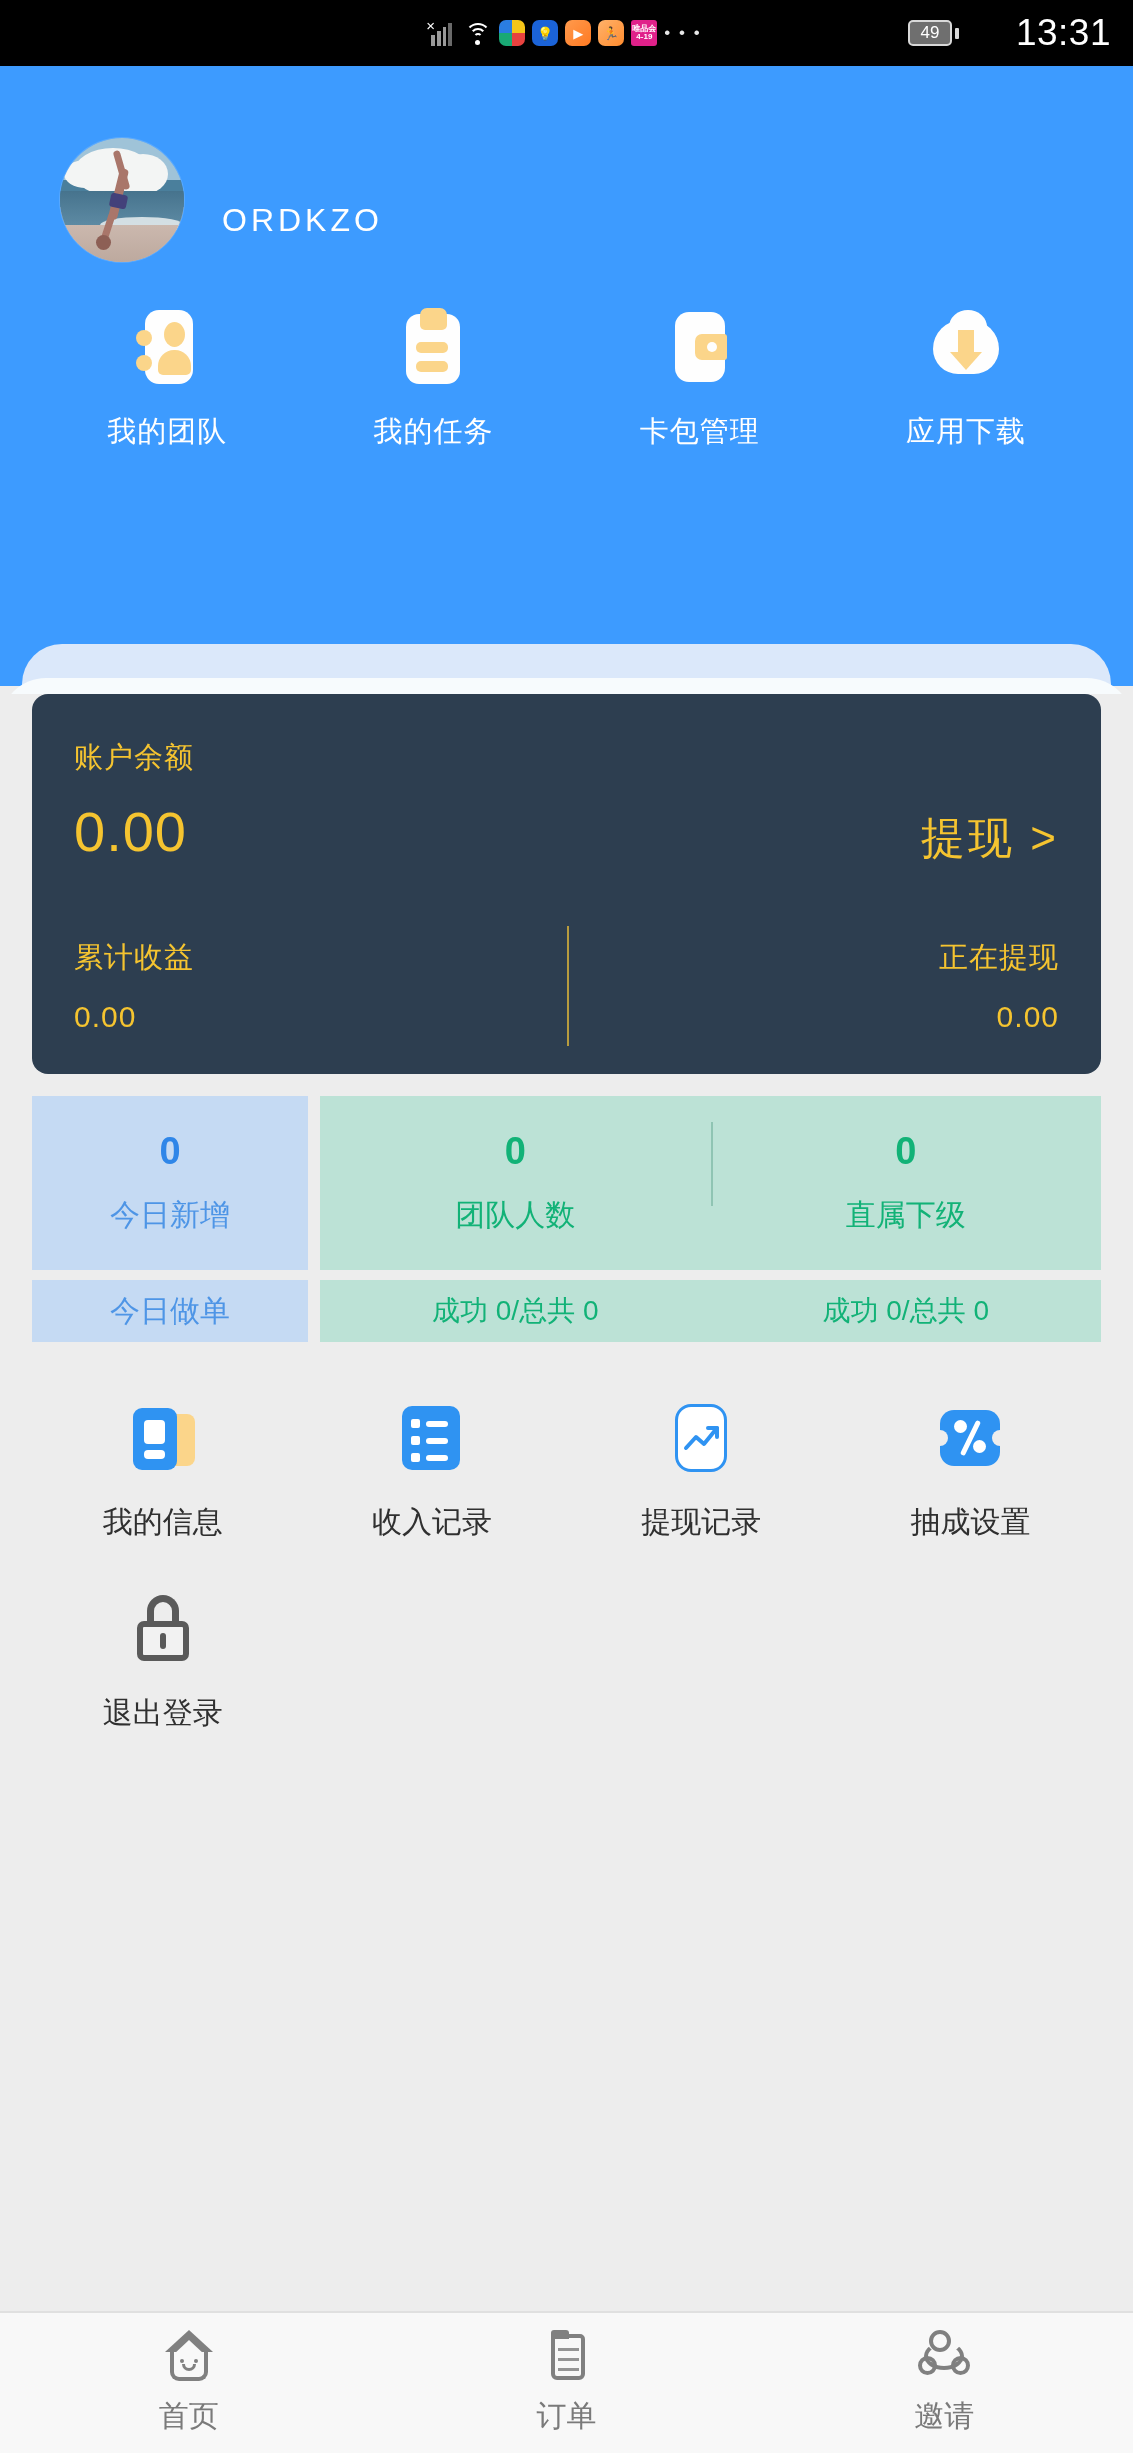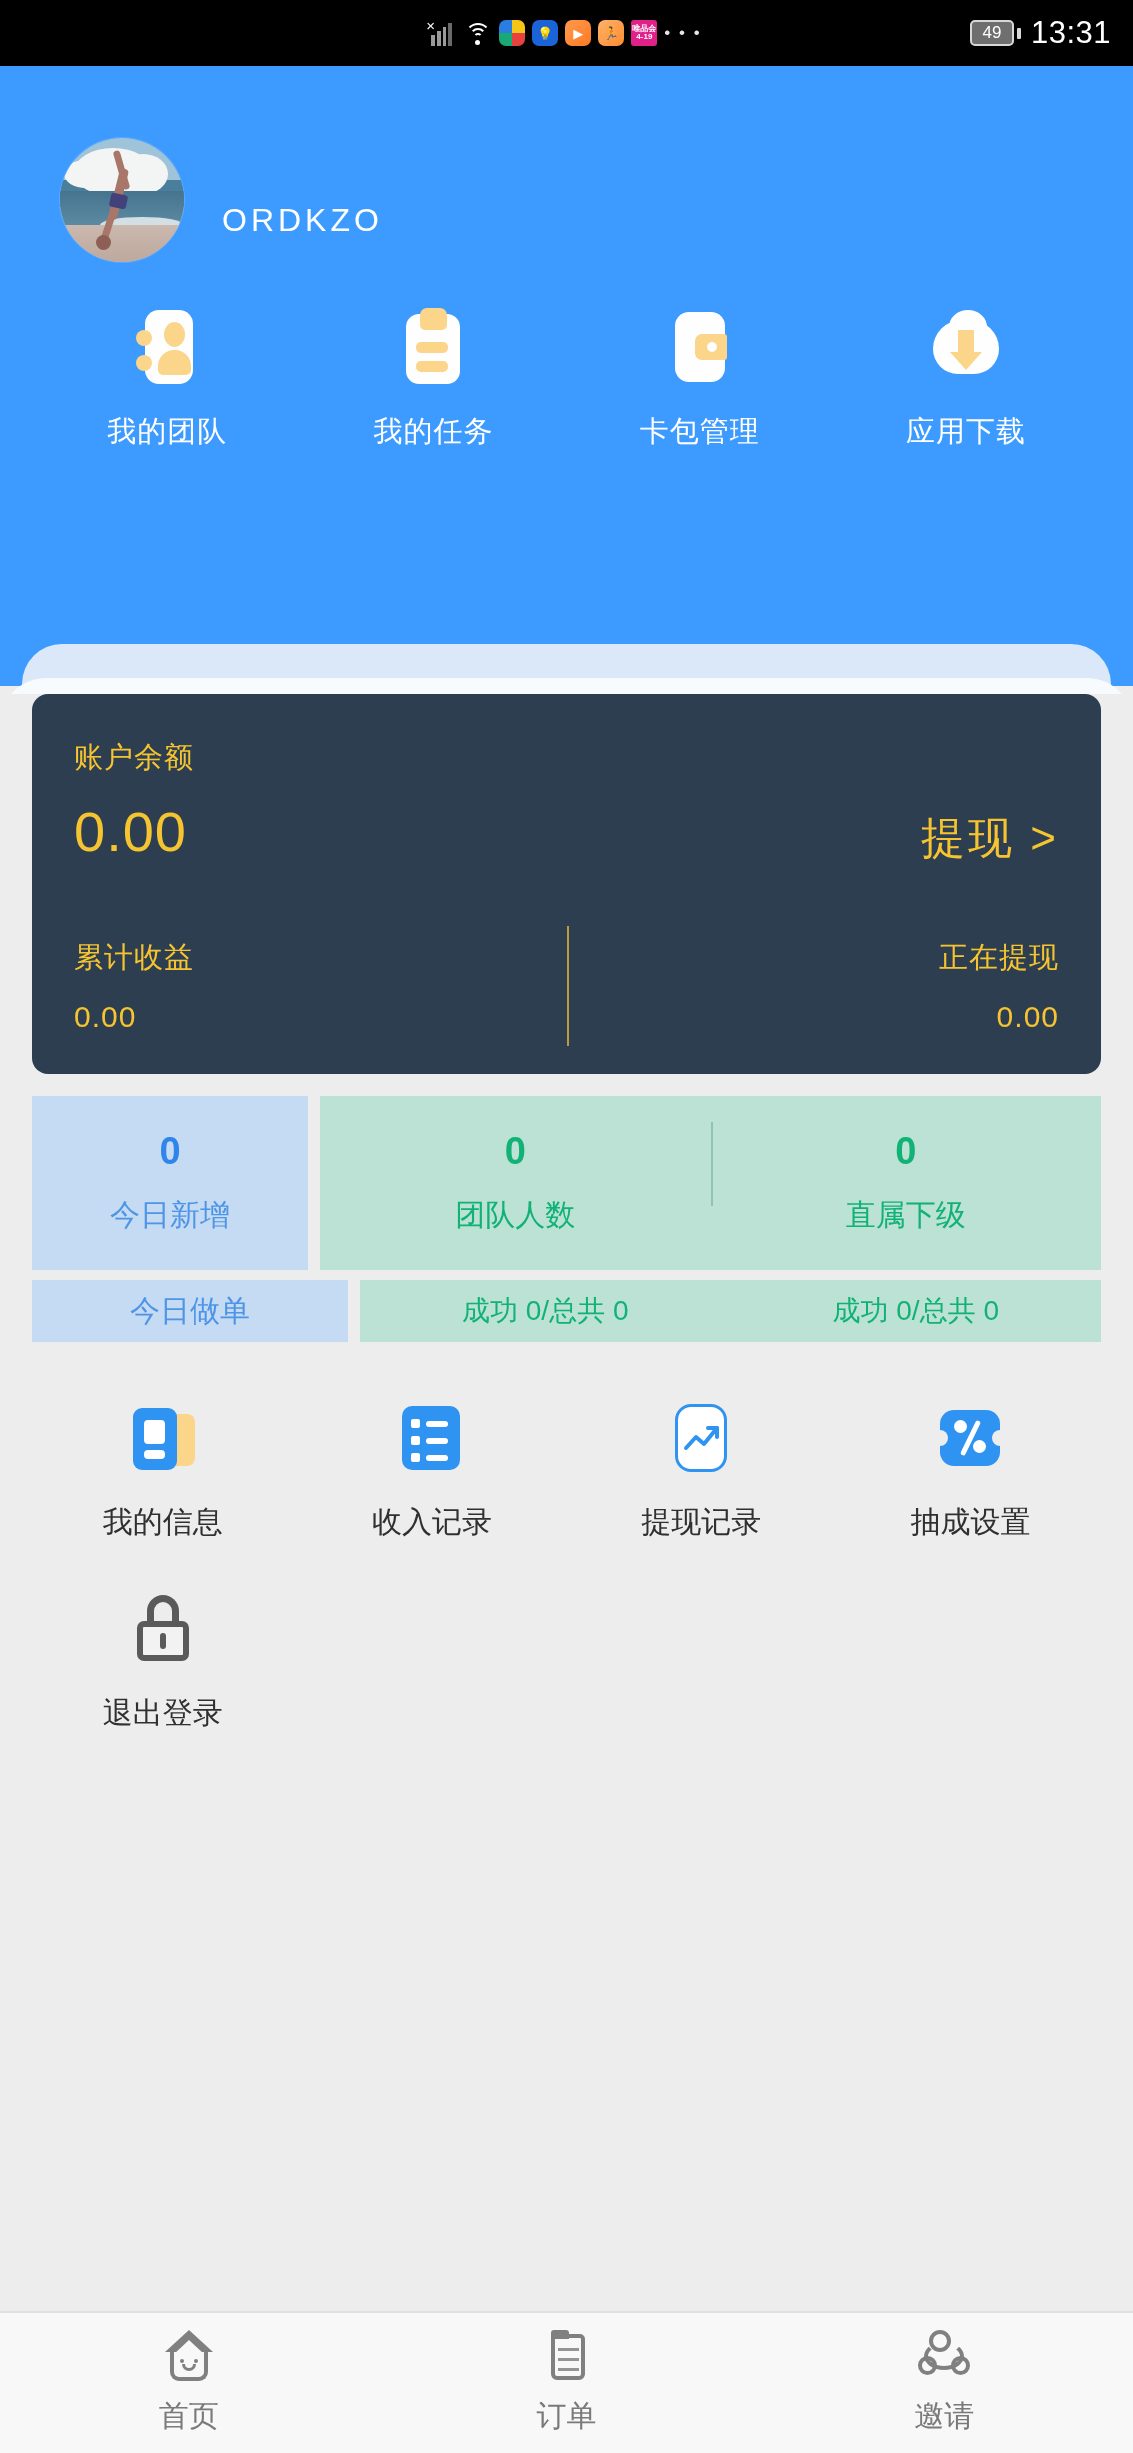--- a/index.html
+++ b/index.html
@@ -41,21 +41,21 @@
   .ico-play{ background:linear-gradient(135deg,#ff9a4d,#ff7a22); }
   .ico-run{ background:linear-gradient(135deg,#ffb26b,#ff8c2e); }
   .ico-vip{ background:#e0218a; font-size:8px; font-weight:bold; flex-direction:column;
             line-height:1; padding:1px 0; border-radius:3px;}
   .dots{ letter-spacing:2px; font-size:17px; color:#e6e6e6; }
   .battery{
     border:2px solid #d8d8d8; border-radius:5px; padding:1px 4px; font-size:17px;
     background:#6f6f6f; color:#fff; min-width:44px; text-align:center; line-height:20px;
   }
   .batt-tip{ width:4px; height:11px; background:#d8d8d8; border-radius:1px; margin-left:-7px; }
-  .clock{ font-size:31px; letter-spacing:0.5px; }
+  .clock{ font-size:37px; letter-spacing:0.5px;margin-left:47px; }
 
   
   .header{ position:relative; height:620px; background:#3D9BFF; }
   .profile{ display:flex; align-items:center; padding:72px 0 0 60px; }
   .avatar{
     width:124px; height:124px; border-radius:50%; overflow:hidden; flex:none;
     box-shadow:0 0 0 1px rgba(255,255,255,.15);
     background:linear-gradient(#9fc3d8 0 34%, #4a7f9c 34% 56%, #cfc0b6 56% 100%);
     position:relative;
   }
@@ -155,21 +155,21 @@
   .sg-div{ position:absolute; left:50%; top:26px; width:2px; height:84px; background:#8fc4b3; }
   .stat-num{ font-size:38px; font-weight:bold; }
   .stat-num.blue{ color:#2F86E8; }
   .stat-num.green{ color:#12B277; }
   .stat-lab{ font-size:30px; }
   .stat-lab.blue{ color:#4E95E6; }
   .stat-lab.green{ color:#12B277; }
 
   .subbars{ display:flex; gap:12px; margin:10px 32px 0 32px; }
   .sb-blue{
-    width:316px; background:#C5DAF3; height:62px; display:flex; align-items:center;
+    width:276px; background:#C5DAF3; height:62px; display:flex; align-items:center;
     justify-content:center; color:#4E95E6; font-size:30px;text-align:center;
   }
   .sb-green{
     flex:1; background:#BCE2D6; height:62px; display:flex; align-items:center;
   }
   .sbg-col{ flex:1; text-align:center; color:#12B277; font-size:28px; }
 
   .features{ display:flex; flex-wrap:wrap; margin:58px 28px 0 28px; }
   .feat{
     width:25%; display:flex; flex-direction:column; align-items:center; gap:26px;

